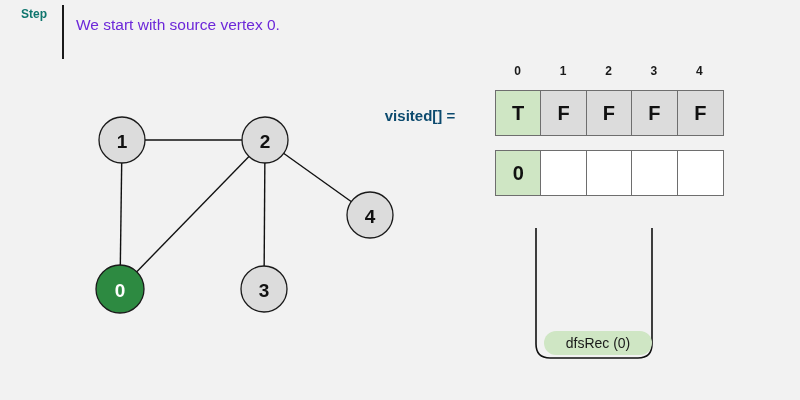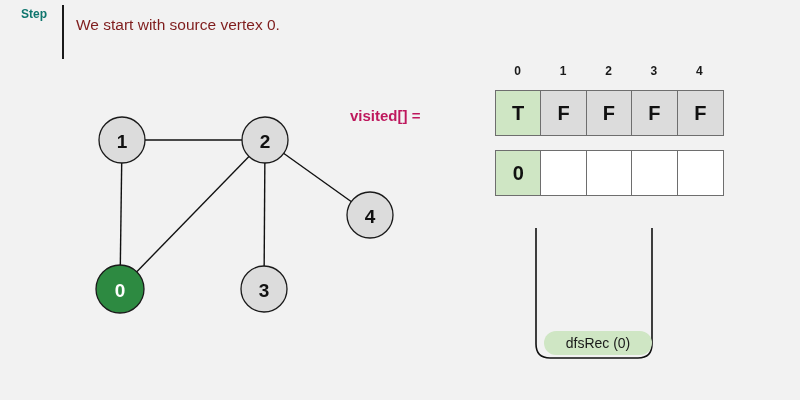--- a/index.html
+++ b/index.html
@@ -47,21 +47,21 @@
     top: 5px;
     width: 2px;
     height: 54px;
     background: #1a1a1a;
   }
   .step-caption {
     position: absolute;
     left: 76px;
     top: 16px;
     font-size: 15.5px;
-    color: #7f1d1d;
+    color: #6d28d9;
   }
 
   
   #graph-svg {
     position: absolute;
     left: 0;
     top: 0;
   }
   .edge-line {
     stroke: #111111;
@@ -86,22 +86,22 @@
   }
   .node-label.visited {
     fill: #ffffff;
   }
 
   
   .array-label {
     position: absolute;
     font-size: 15px;
     font-weight: bold;
-    color: #be185d;
-    text-align: left;
+    color: #0c4a6e;
+    text-align: center;
     width: 140px;
   }
   .array-row {
     position: absolute;
     display: flex;
     border: 1.5px solid #6e6e6e;
     box-sizing: border-box;
   }
   .cell {
     width: 45.4px;

